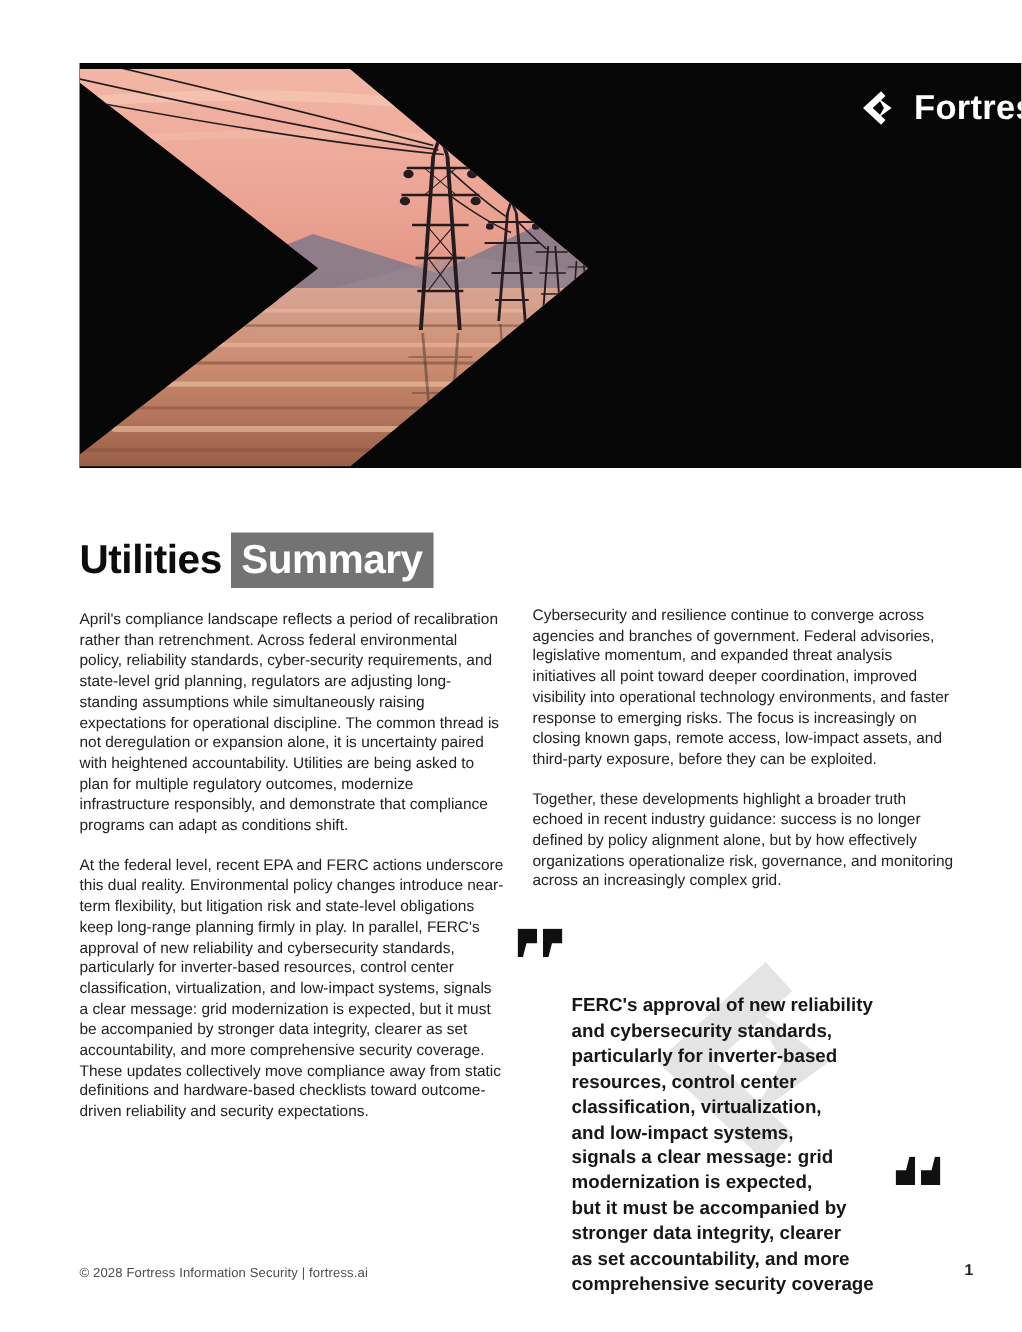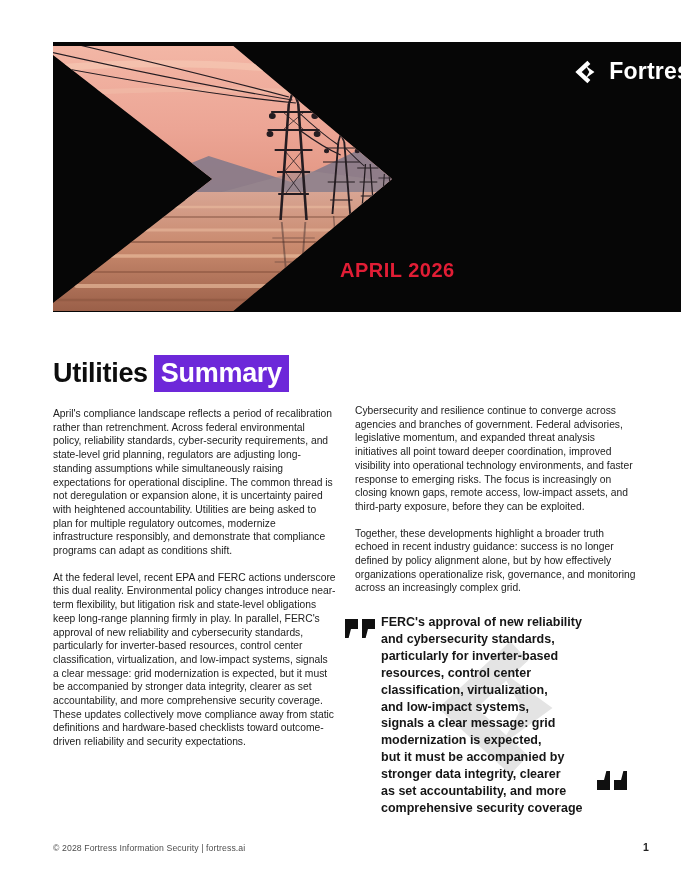--- a/index.html
+++ b/index.html
@@ -21,34 +21,34 @@
   .brand-name { color:#ffffff; font-size:23px; font-weight:bold; letter-spacing:0.2px; }
   .headline {
     position:absolute; left:284px; top:136px; color:#ffffff; font-weight:bold;
     font-size:38px; line-height:44px; letter-spacing:0.5px; white-space:pre-line;
     text-shadow:1.5px 1.5px 0 rgba(230,25,47,0.35);
   }
   .banner-date { position:absolute; left:287px; top:217px; color:#E11D35; font-weight:bold; font-size:20px; letter-spacing:0.5px; }
 
   
   .doc-title { position:absolute; left:53px; top:358px; font-size:27px; font-weight:bold; color:#0d0d0d; letter-spacing:-0.3px; }
-  .doc-title .hl { background:#6d28d9; color:#ffffff; padding:3px 7px 4px 7px; margin-left:6px; }
+  .doc-title .hl { background:#737373; color:#ffffff; padding:3px 7px 4px 7px; margin-left:6px; }
 
   
   .col { position:absolute; font-size:10.3px; line-height:13.7px; color:#222222; }
   .col-left  { left:53px;  top:407px; width:283px; }
   .col-right { left:355px; top:404px; width:285px; }
   .subheading { font-weight:bold; color:#0e0e0e; font-size:10.6px; line-height:14px; white-space:pre-line; margin-bottom:13px; }
   .col p { margin-bottom:13px; }
 
   
   .pullquote { position:absolute; left:345px; top:614px; width:292px; height:210px; }
   .pq-text {
     position:relative; z-index:1; margin-left:36px; width:224px;
-    font-weight:bold; font-size:12.5px; line-height:16.9px; color:#161616; white-space:pre-line;
+    font-weight:bold; font-size:12.5px; line-height:16.9px; color:#161616; white-space:pre-line;margin-top:48px;
   }
   .qmark { position:absolute; display:flex; gap:4px; }
   .qmark span { display:block; width:13px; height:19px; background:#101010;
     clip-path:polygon(0 0, 100% 0, 100% 52%, 46% 52%, 28% 100%, 0 100%); }
   .qmark.open  { left:0; top:5px; }
   .qmark.close { left:252px; top:157px; transform:rotate(180deg); }
   .watermark { position:absolute; left:76px; top:18px; z-index:0; opacity:1; }
 
   
   .footer-copy { position:absolute; left:53px; top:843px; font-size:8.7px; color:#4d4d4d; letter-spacing:0.1px; }
@@ -130,21 +130,20 @@
     <div class="brand">
       <span class="brand-icon">
         <svg width="27" height="26" viewBox="0 0 34 32" aria-hidden="true">
           <path d="M20 4 L7 16 L20 28" stroke="#ffffff" stroke-width="5.5" fill="none"></path>
           <polygon points="16,8 27,16 16,24 20.5,16" fill="#ffffff"></polygon>
         </svg>
       </span>
       <span class="brand-name">Fortress</span>
     </div>
 
-    <div class="banner-date">APRIL 2026</div>
   </div>
 
   <h1 class="doc-title"><span>Utilities</span><span class="hl">Summary</span></h1>
 
   <div class="col col-left">
     <p>April's compliance landscape reflects a period of recalibration rather than retrenchment. Across federal environmental policy, reliability standards, cyber-security requirements, and state-level grid planning, regulators are adjusting long-standing assumptions while simultaneously raising expectations for operational discipline. The common thread is not deregulation or expansion alone, it is uncertainty paired with heightened accountability. Utilities are being asked to plan for multiple regulatory outcomes, modernize infrastructure responsibly, and demonstrate that compliance programs can adapt as conditions shift.</p>
     <p>At the federal level, recent EPA and FERC actions underscore this dual reality. Environmental policy changes introduce near-term flexibility, but litigation risk and state-level obligations keep long-range planning firmly in play. In parallel, FERC's approval of new reliability and cybersecurity standards, particularly for inverter-based resources, control center classification, virtualization, and low-impact systems, signals a clear message: grid modernization is expected, but it must be accompanied by stronger data integrity, clearer as set accountability, and more comprehensive security coverage. These updates collectively move compliance away from static definitions and hardware-based checklists toward outcome-driven reliability and security expectations.</p>
   </div>
 
   <div class="col col-right">

